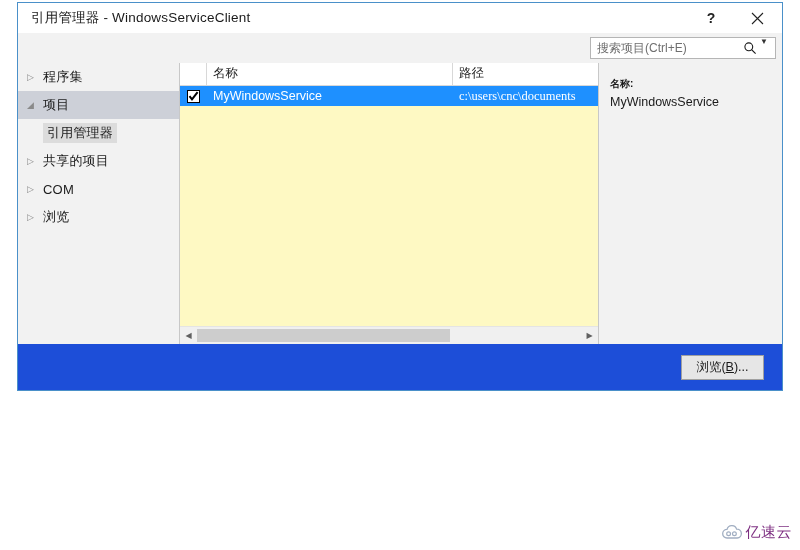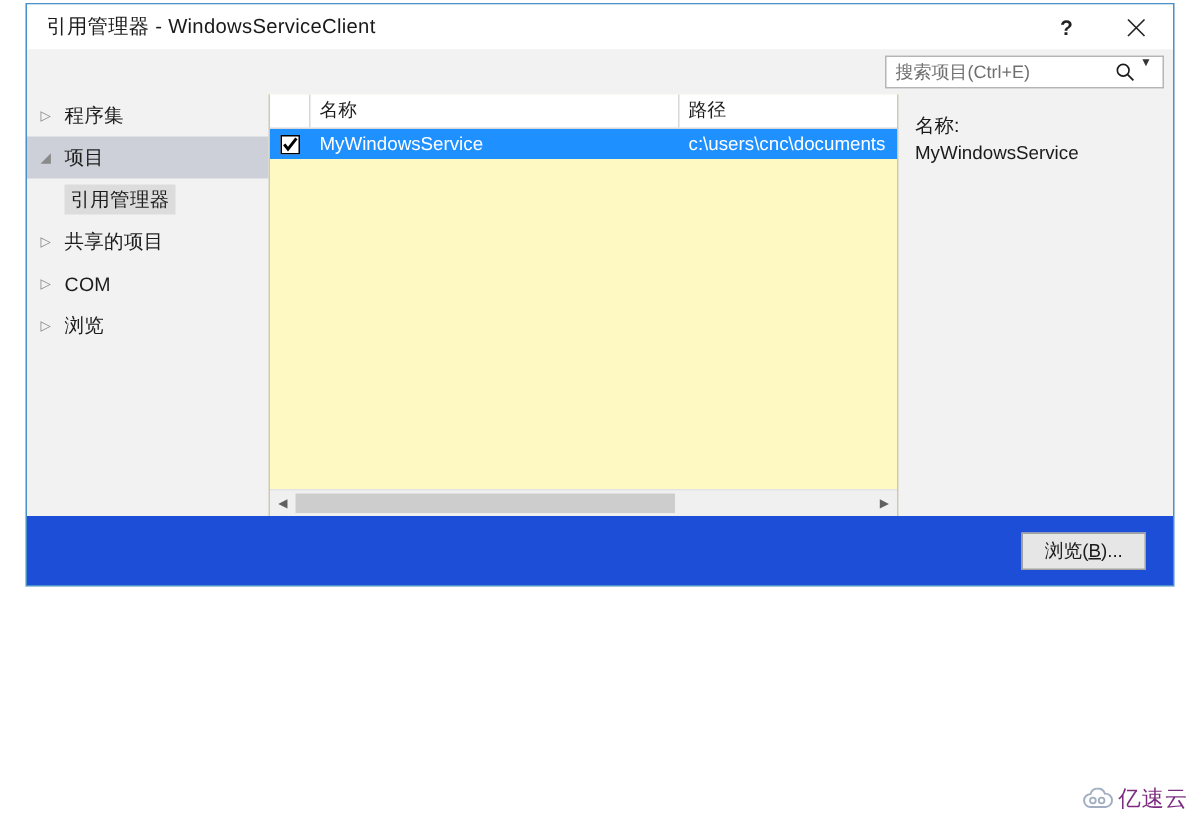--- a/index.html
+++ b/index.html
@@ -212,21 +212,21 @@
   .checkbox {
     width: 13px;
     height: 13px;
     background: #ffffff;
     border: 1px solid #000000;
     box-sizing: border-box;
     position: relative;
   }
   .checkbox svg { position: absolute; left: 0; top: 0; }
   .cell-name { flex: 0 0 246px; padding-left: 6px; }
-  .cell-path { flex: 1 1 auto; padding-left: 6px; }
+  .cell-path { flex: 1 1 auto; padding-left: 6px; font-family: Liberation Serif, serif; }
 
   
   #hscroll {
     flex: 0 0 17px;
     background: #f0f0f0;
     border-top: 1px solid #e4e4e4;
     display: flex;
     align-items: center;
     position: relative;
   }
@@ -255,22 +255,22 @@
   }
 
   
   #detailpanel {
     flex: 1 1 auto;
     background: #f2f2f2;
     padding: 12px 0 0 11px;
     min-width: 0;
   }
   #detail-label {
-    font-size: 13px;
-    font-weight: normal;
+    font-size: 10px;
+    font-weight: bold;
     color: #1a1a1a;
     line-height: 18px;
   }
   #detail-value {
     font-size: 12.5px;
     color: #1a1a1a;
     line-height: 18px;
   }
 
   

